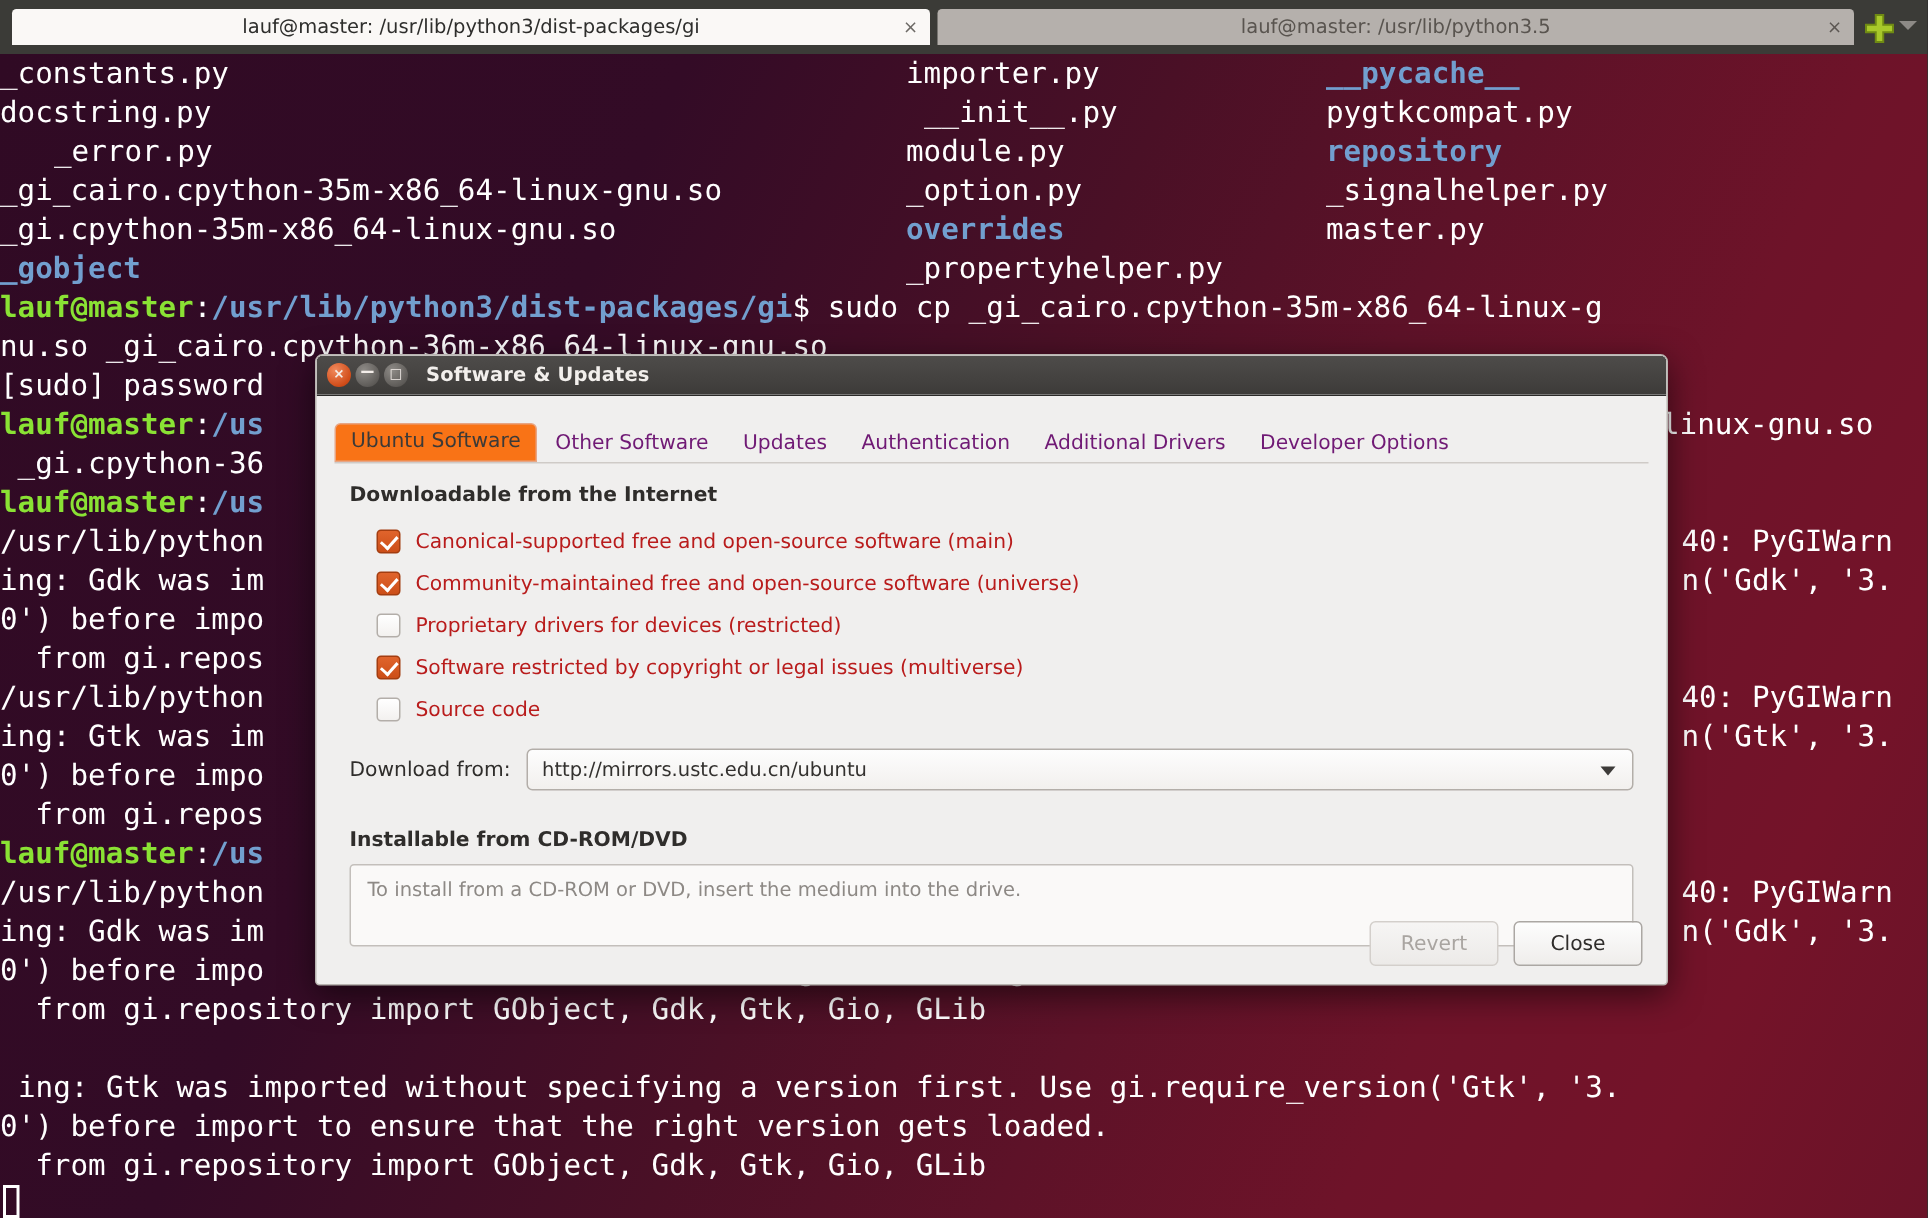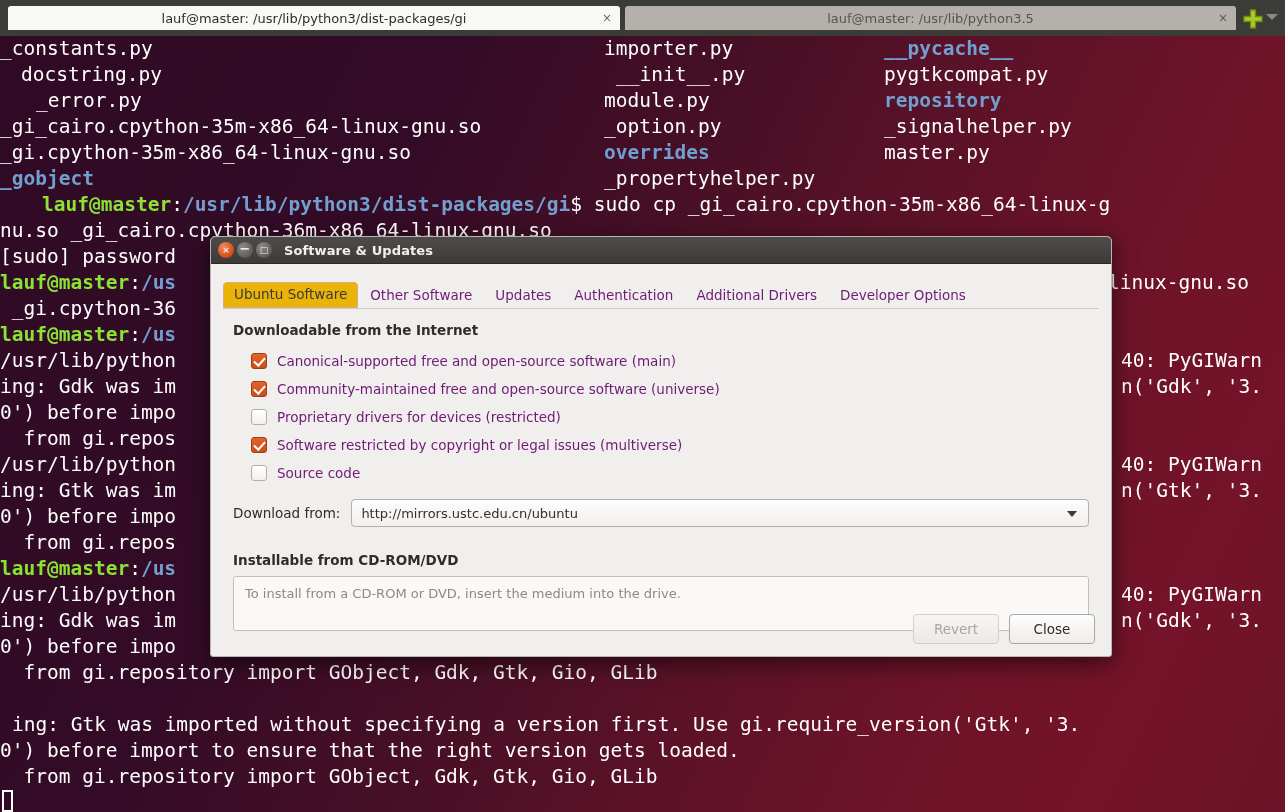--- a/index.html
+++ b/index.html
@@ -110,21 +110,21 @@
     position: relative; height: 28px; margin: 16px 0 0 12px;
     display: flex; align-items: flex-end;
   }
   .dlg-tab {
     font-size: 13.5px; color: #701a75;
     padding: 5px 10px 6px; margin-right: 1px;
     border: 1px solid transparent; border-bottom: none;
     line-height: 1; white-space: nowrap;
   }
   .dlg-tab.sel {
-    background: #eab308;
+    background: #f97316;
     border: 1px solid #e8a583;
     border-radius: 4px 4px 0 0;
     color: #3c3a38;
     margin-top: 20px;
   }
   .dlg-tabline {
     position: absolute; left: 12px; right: 12px; top: 71px; height: 1px; background: #cfcbc7;
   }
 
   .dlg-content { position: relative; padding: 14px 22px 0 22px; }
@@ -144,21 +144,21 @@
   }
   .chkbox.off {
     background: linear-gradient(#ffffff, #f3f1ef);
     border: 1px solid #b3aea9;
   }
   .chkbox.on::after {
     content: ""; position: absolute; left: 4px; top: 1px;
     width: 5px; height: 9px; border: solid #ffffff;
     border-width: 0 2px 2px 0; transform: rotate(42deg);
   }
-  .chklabel { font-size: 13.5px; color: #701a75; }
+  .chklabel { font-size: 13.5px; color: #b91c1c; }
 
   .dlfrom-row { display: flex; align-items: center; margin-top: 12px; }
   .dlfrom-label { font-size: 13.5px; color: #2f2d2b; margin-right: 11px; }
   .combo {
     position: relative; flex: 1; height: 28px;
     background: linear-gradient(#fdfdfd, #f2f0ee);
     border: 1px solid #b3aea9; border-radius: 4px;
     display: flex; align-items: center;
   }
   .combo-value { font-size: 13px; color: #33312f; padding-left: 9px; }
@@ -215,26 +215,26 @@
         <svg width="22" height="22" viewBox="0 0 22 22">
           <path d="M8.5 2 h5 v6.5 H20 v5 h-6.5 V20 h-5 v-6.5 H2 v-5 h6.5 Z" fill="#a8c92a" stroke="#6f8a13" stroke-width="1.3"></path>
         </svg>
       </div>
       <div class="tab-menu"></div>
     </div>
 
     <div class="term-body" id="term-body">
       <div class="cursor" id="term-cursor" style="left: 2px; top: 754px;"></div>
     <div class="tline" style="top: 0px; left: 0px;"><span class="c-white">_constants.py</span><span class="c-white" style="position: absolute; left: 604px;">importer.py</span><span class="c-blue" style="position: absolute; left: 884px;">__pycache__</span></div>
-        <div class="tline" style="top: 26px; left: 0px; padding-left: 21px;"><span class="c-white">docstring.py</span><span class="c-white" style="position: absolute; left: 616px;">__init__.py</span><span class="c-white" style="position: absolute; left: 884px;">pygtkcompat.py</span></div>
+        <div class="tline" style="top: 26px; left: 0px;"><span class="c-white">docstring.py</span><span class="c-white" style="position: absolute; left: 616px;">__init__.py</span><span class="c-white" style="position: absolute; left: 884px;">pygtkcompat.py</span></div>
         <div class="tline" style="top: 52px; left: 0px; padding-left: 36px;"><span class="c-white">_error.py</span><span class="c-white" style="position: absolute; left: 604px;">module.py</span><span class="c-blue" style="position: absolute; left: 884px;">repository</span></div>
         <div class="tline" style="top: 78px; left: 0px;"><span class="c-white">_gi_cairo.cpython-35m-x86_64-linux-gnu.so</span><span class="c-white" style="position: absolute; left: 604px;">_option.py</span><span class="c-white" style="position: absolute; left: 884px;">_signalhelper.py</span></div>
         <div class="tline" style="top: 104px; left: 0px;"><span class="c-white">_gi.cpython-35m-x86_64-linux-gnu.so</span><span class="c-blue" style="position: absolute; left: 604px;">overrides</span><span class="c-white" style="position: absolute; left: 884px;">master.py</span></div>
         <div class="tline" style="top: 130px; left: 0px;"><span class="c-blue">_gobject</span><span class="c-white" style="position: absolute; left: 604px;">_propertyhelper.py</span></div>
-        <div class="tline" style="top: 156px; left: 0px; margin-left: 42px;"><span class="c-green">lauf@master</span><span class="c-white">:</span><span class="c-blue">/usr/lib/python3/dist-packages/gi</span><span class="c-white">$ sudo cp _gi_cairo.cpython-35m-x86_64-linux-g</span></div>
+        <div class="tline" style="top: 156px; left: 0px;"><span class="c-green">lauf@master</span><span class="c-white">:</span><span class="c-blue">/usr/lib/python3/dist-packages/gi</span><span class="c-white">$ sudo cp _gi_cairo.cpython-35m-x86_64-linux-g</span></div>
         <div class="tline" style="top: 182px; left: 0px;"><span class="c-white">nu.so _gi_cairo.cpython-36m-x86_64-linux-gnu.so</span></div>
         <div class="tline" style="top: 208px; left: 0px;"><span class="c-white">[sudo] password</span></div>
         <div class="tline" style="top: 234px; left: 0px;"><span class="c-green">lauf@master</span><span class="c-white">:</span><span class="c-blue">/us</span></div>
         <div class="tline" style="top: 234px; left: 1108px;"><span class="c-white">linux-gnu.so</span></div>
         <div class="tline" style="top: 260px; left: 0px;"><span class="c-white"> _gi.cpython-36</span></div>
         <div class="tline" style="top: 286px; left: 0px;"><span class="c-green">lauf@master</span><span class="c-white">:</span><span class="c-blue">/us</span></div>
         <div class="tline" style="top: 312px; left: 0px;"><span class="c-white">/usr/lib/python</span></div>
         <div class="tline" style="top: 312px; left: 1121px;"><span class="c-white">40: PyGIWarn</span></div>
         <div class="tline" style="top: 338px; left: 0px;"><span class="c-white">ing: Gdk was im</span></div>
         <div class="tline" style="top: 338px; left: 1121px;"><span class="c-white">n('Gdk', '3.</span></div>

